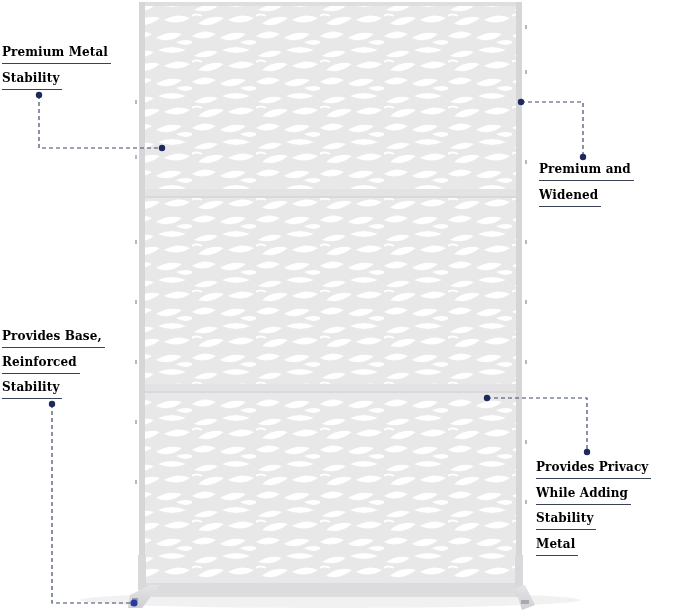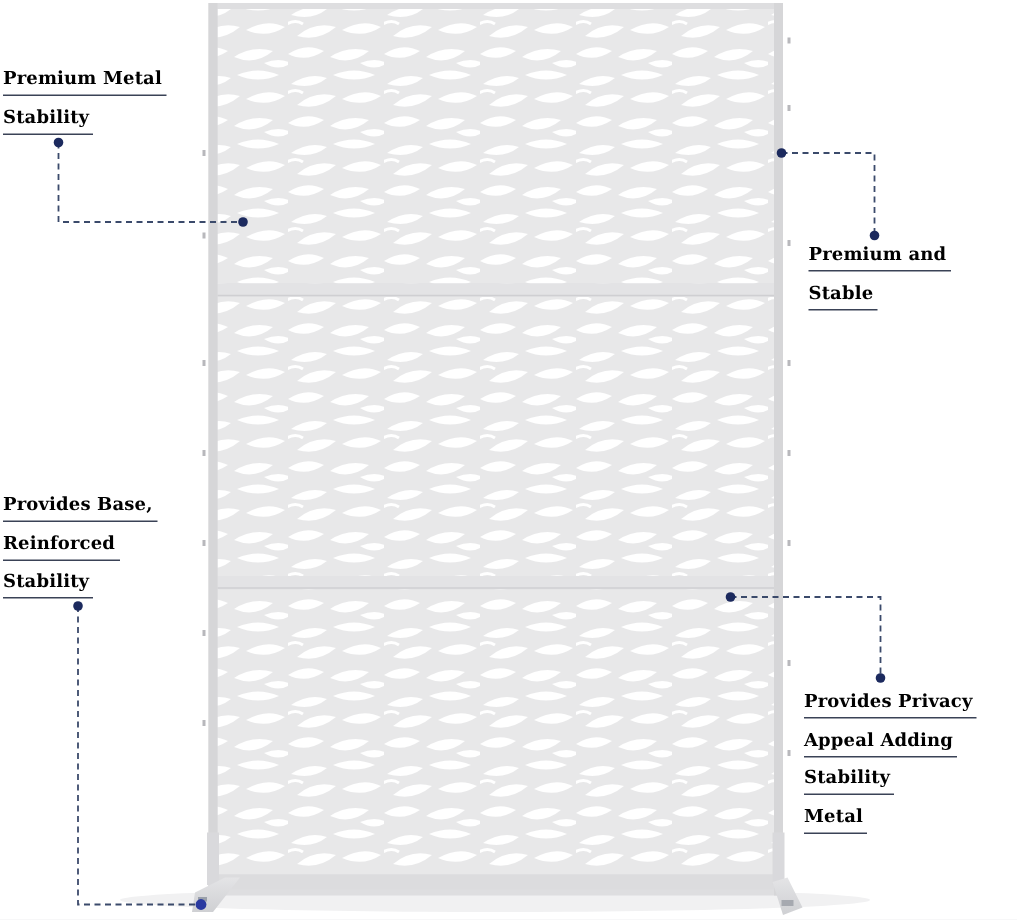--- a/index.html
+++ b/index.html
@@ -124,29 +124,29 @@
     </g>
   </svg>
 
   <div class="label" style="left:2px; top:41px;">
     <span class="line">Premium Metal</span>
     <span class="line">Stability</span>
   </div>
 
   <div class="label" style="left:539px; top:158px;">
     <span class="line">Premium and</span>
-    <span class="line">Stable</span>
+    <span class="line">Widened</span>
   </div>
 
   <div class="label" style="left:2px; top:325px;">
     <span class="line">Provides Base,</span>
     <span class="line">Reinforced</span>
     <span class="line">Stability</span>
   </div>
 
   <div class="label" style="left:536px; top:456px;">
     <span class="line">Provides Privacy</span>
-    <span class="line">Appeal Adding</span>
+    <span class="line">While Adding</span>
     <span class="line">Stability</span>
     <span class="line">Metal</span>
   </div>
 
 </div>
 
 </body></html>

